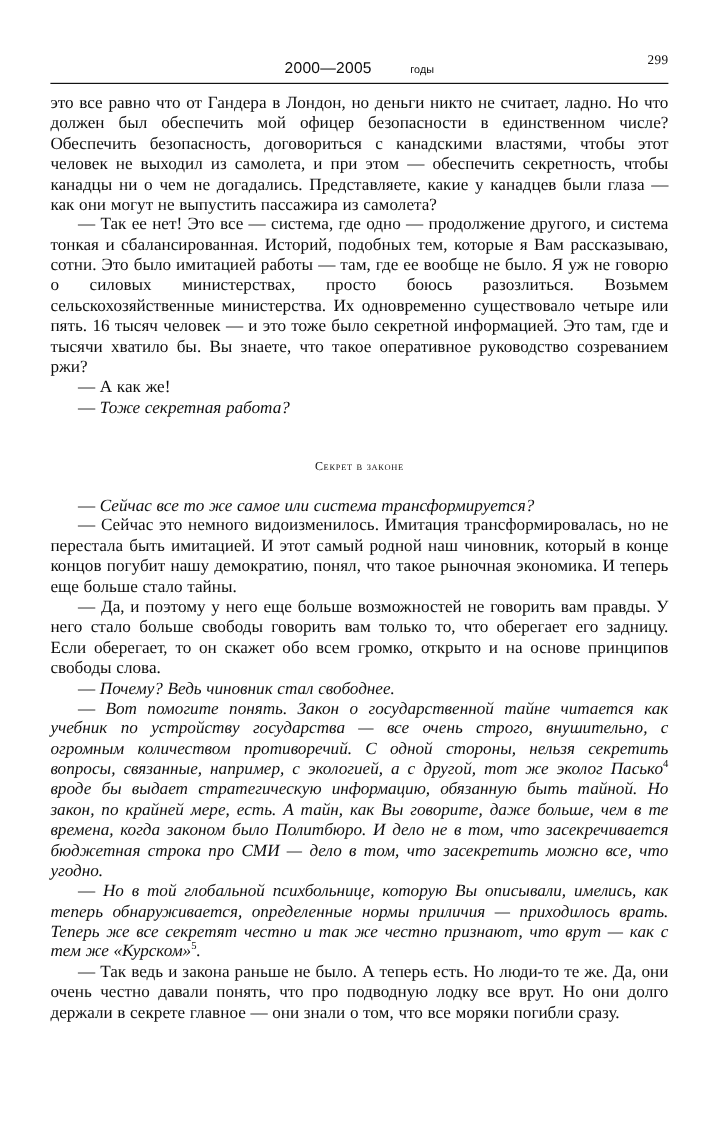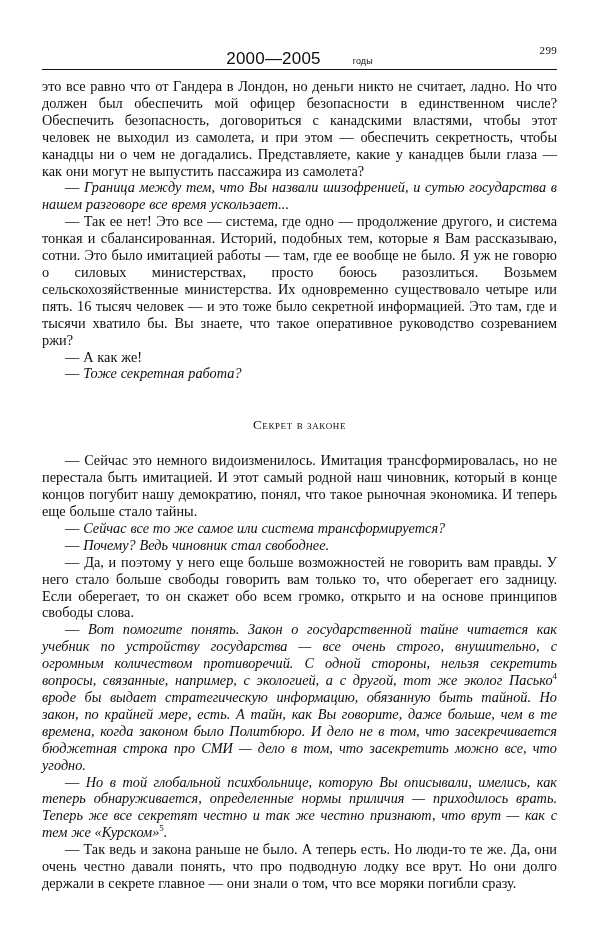--- a/index.html
+++ b/index.html
@@ -41,21 +41,21 @@
     left: 0;
     right: 0;
     top: 1px;
     text-align: center;
     font-family: "Liberation Sans", "DejaVu Sans", sans-serif;
     font-size: 11.5px;
     letter-spacing: 0.2px;
     white-space: nowrap;
   }
   .rh-title .yr {
-    font-size: 17px;
+    font-size: 13px;
   }
   .rh-title .word {
     font-size: 9px;
     letter-spacing: 0.1px;
     margin-left: 32px;
   }
   .rh-folio {
     position: absolute;
     right: 0;
     top: -4px;
@@ -88,21 +88,21 @@
   p.ital {
     font-style: italic;
   }
   p.ital .dash {
     font-style: normal;
   }
   .section-head {
     margin: 0;
     padding: 0;
     text-align: center;
-    font-size: 13px;
+    font-size: 10px;
     font-weight: normal;
     font-variant: small-caps;
     letter-spacing: 0.6px;
   }
   .gap-before-head { height: 35px; }
   .gap-after-head  { height: 19px; }
   sup {
     font-size: 0.62em;
     vertical-align: super;
     line-height: 0;
@@ -118,39 +118,38 @@
     <div class="rh-inner">
       <div class="rh-title"><span class="yr">2000—2005</span><span class="word">годы</span></div>
       <div class="rh-folio">299</div>
     </div>
   </div>
 
   <div class="textblock">
 
     <p class="para">это все равно что от Гандера в Лондон, но деньги никто не считает, ладно. Но что должен был обеспечить мой офицер безопасности в единственном числе? Обеспечить безопасность, договориться с канадскими властями, чтобы этот человек не выходил из самолета, и при этом — обеспечить секретность, чтобы канадцы ни о чем не догадались. Представляете, какие у канадцев были глаза — как они могут не выпустить пассажира из самолета?</p>
 
-    <p class="para indent ital"><span class="dash">—</span> <span>Граница между тем, что Вы назвали шизофренией, и сутью государства в нашем разговоре все время ускользает...</span></p>
 
     <p class="para indent"><span class="dash">—</span> <span>Так ее нет! Это все — система, где одно — продолжение другого, и система тонкая и сбалансированная. Историй, подобных тем, которые я Вам рассказываю, сотни. Это было имитацией работы — там, где ее вообще не было. Я уж не говорю о силовых министерствах, просто боюсь разозлиться. Возьмем сельскохозяйственные министерства. Их одновременно существовало четыре или пять. 16 тысяч человек — и это тоже было секретной информацией. Это там, где и тысячи хватило бы. Вы знаете, что такое оперативное руководство созреванием ржи?</span></p>
 
     <p class="para indent"><span class="dash">—</span> <span>А как же!</span></p>
 
     <p class="para indent ital"><span class="dash">—</span> <span>Тоже секретная работа?</span></p>
 
     <div class="gap-before-head"></div>
     <h2 class="section-head">Секрет в законе</h2>
     <div class="gap-after-head"></div>
 
+    <p class="para indent ital"><span class="dash">—</span> <span>Сейчас все то же самое или система трансформируется?</span></p>
+
     <p class="para indent"><span class="dash">—</span> <span>Сейчас это немного видоизменилось. Имитация трансформировалась, но не перестала быть имитацией. И этот самый родной наш чиновник, который в конце концов погубит нашу демократию, понял, что такое рыночная экономика. И теперь еще больше стало тайны.</span></p>
 
-    <p class="para indent ital"><span class="dash">—</span> <span>Сейчас все то же самое или система трансформируется?</span></p>
+    <p class="para indent"><span class="dash">—</span> <span>Да, и поэтому у него еще больше возможностей не говорить вам правды. У него стало больше свободы говорить вам только то, что оберегает его задницу. Если оберегает, то он скажет обо всем громко, открыто и на основе принципов свободы слова.</span></p>
 
     <p class="para indent ital"><span class="dash">—</span> <span>Почему? Ведь чиновник стал свободнее.</span></p>
-
-    <p class="para indent"><span class="dash">—</span> <span>Да, и поэтому у него еще больше возможностей не говорить вам правды. У него стало больше свободы говорить вам только то, что оберегает его задницу. Если оберегает, то он скажет обо всем громко, открыто и на основе принципов свободы слова.</span></p>
 
     <p class="para indent ital"><span class="dash">—</span> <span>Вот помогите понять. Закон о государственной тайне читается как учебник по устройству государства — все очень строго, внушительно, с огромным количеством противоречий. С одной стороны, нельзя секретить вопросы, связанные, например, с экологией, а с другой, тот же эколог Пасько</span><sup>4</sup><span> вроде бы выдает стратегическую информацию, обязанную быть тайной. Но закон, по крайней мере, есть. А тайн, как Вы говорите, даже больше, чем в те времена, когда законом было Политбюро. И дело не в том, что засекречивается бюджетная строка про СМИ — дело в том, что засекретить можно все, что угодно.</span></p>
 
 
     <p class="para indent ital"><span class="dash">—</span> <span>Но в той глобальной психбольнице, которую Вы описывали, имелись, как теперь обнаруживается, определенные нормы приличия — приходилось врать. Теперь же все секретят честно и так же честно признают, что врут — как с тем же «Курском»</span><sup>5</sup><span>.</span></p>
 
     <p class="para indent"><span class="dash">—</span> <span>Так ведь и закона раньше не было. А теперь есть. Но люди-то те же. Да, они очень честно давали понять, что про подводную лодку все врут. Но они долго держали в секрете главное — они знали о том, что все моряки погибли сразу.</span></p>
 
   </div>
 </div>

